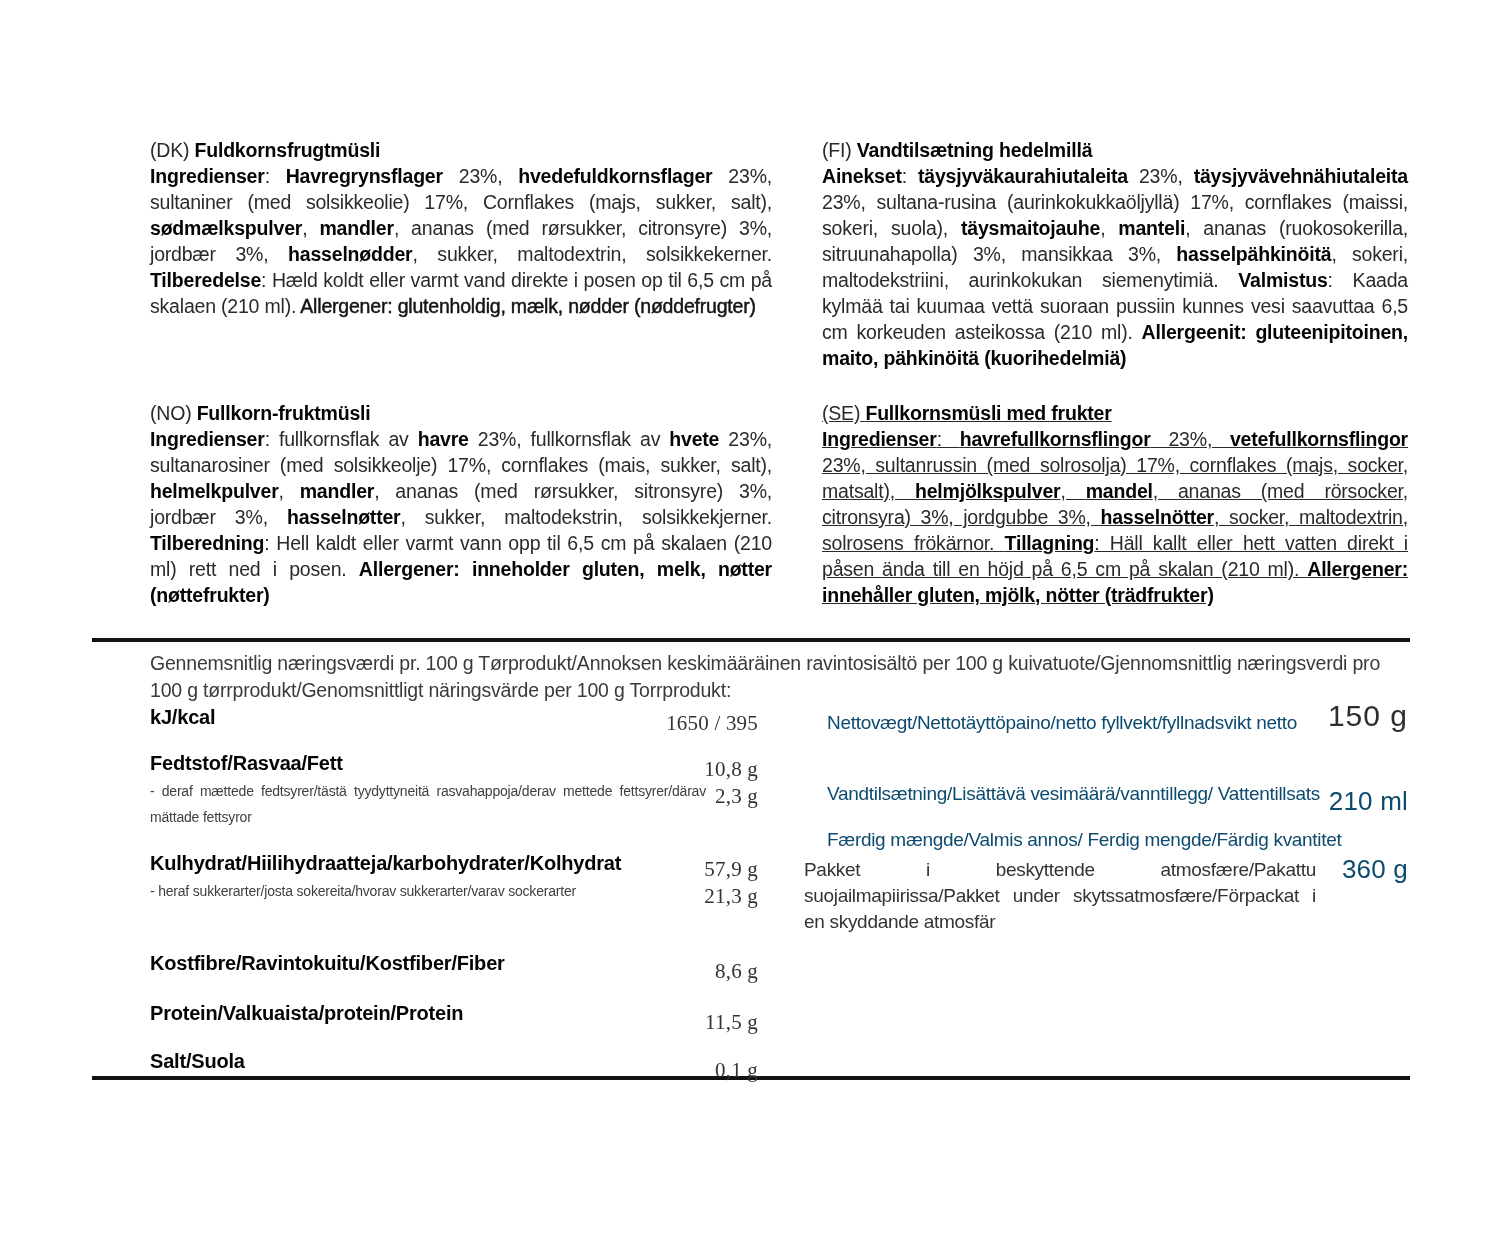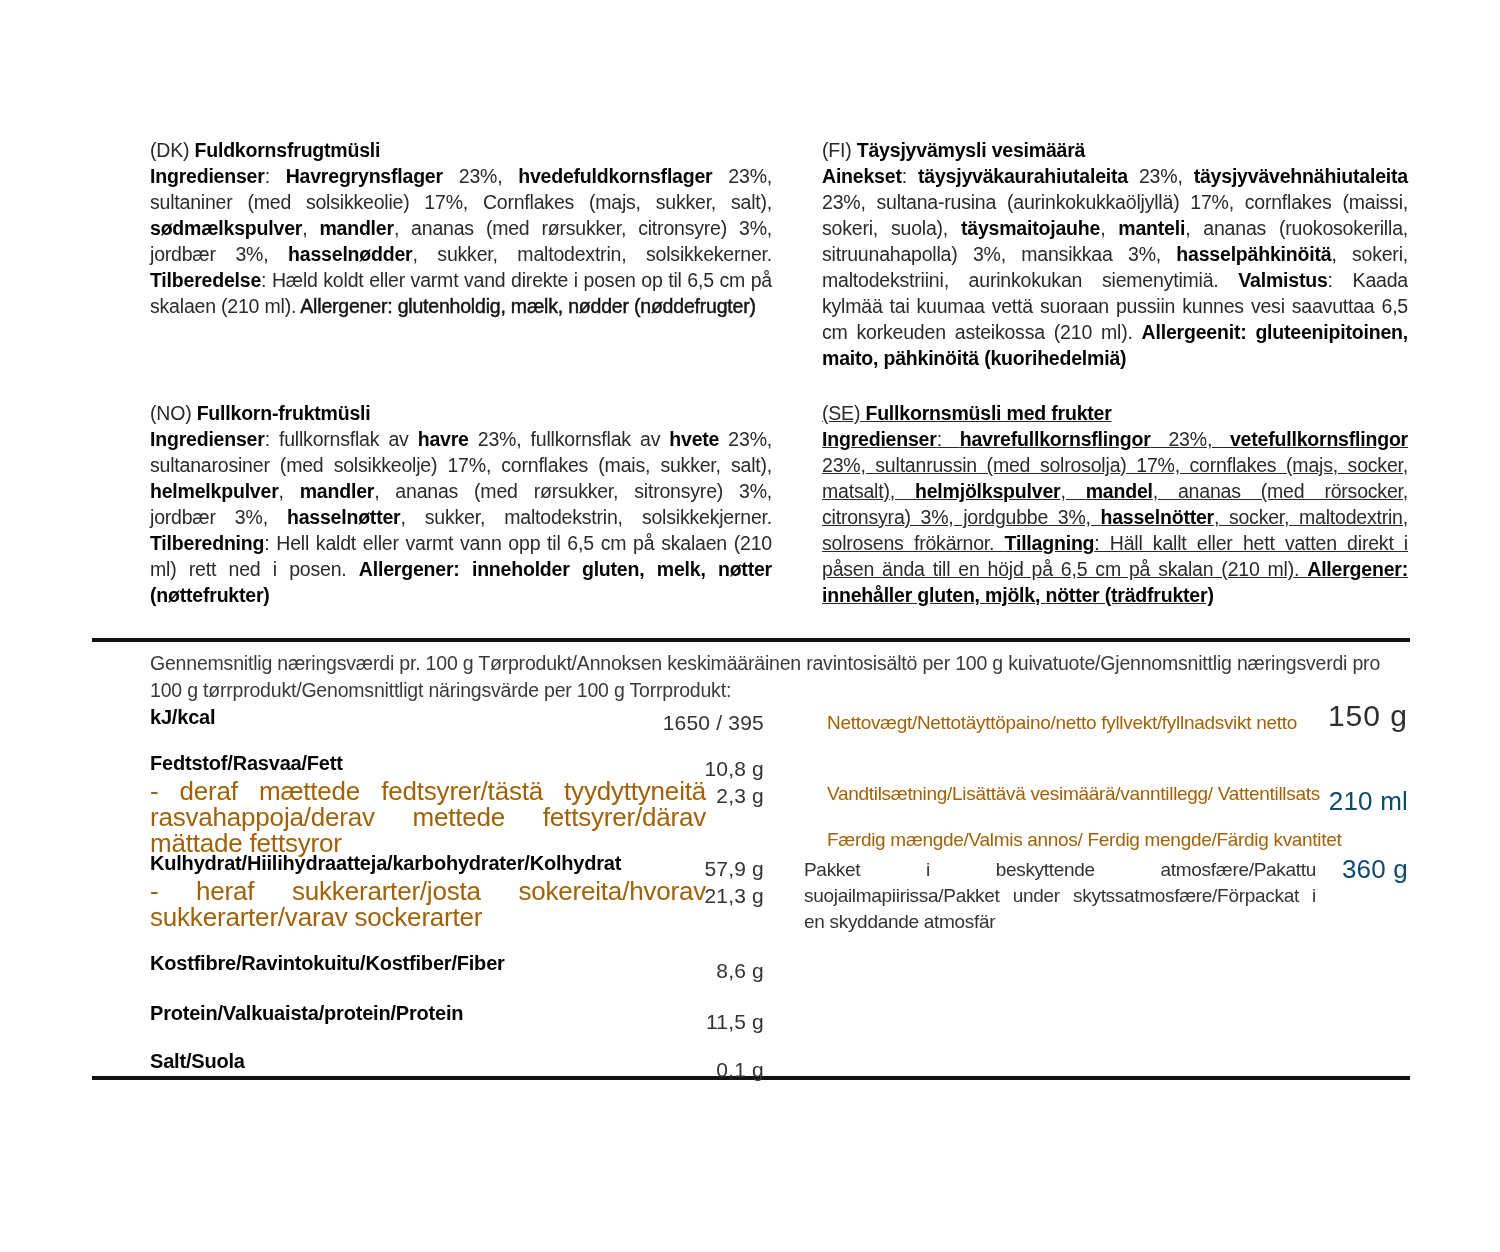--- a/index.html
+++ b/index.html
@@ -32,32 +32,33 @@
   .nut-header {
     position:absolute; left:150px; top:650px; width:1250px;
     font-size:19.5px; line-height:27px; letter-spacing:-0.2px; color:#3a3a3a;
   }
   .nlabel {
     position:absolute; left:150px;
     font-size:20px; font-weight:bold; color:#050505;
     letter-spacing:-0.2px; white-space:nowrap;
   }
   .nvalue {
-    position:absolute; left:152px; width:612px;
+    position:absolute; left:146px; width:612px;
     text-align:right; font-size:21px; color:#333; letter-spacing:0.2px;
     white-space:nowrap;
+    font-family:Liberation Serif, serif;
   }
   .nsub {
     position:absolute; left:150px; width:556px;
-    font-size:26px; line-height:26px; letter-spacing:-0.2px;
-    text-align:justify; color:#a16207;
+    font-size:14px; line-height:26px; letter-spacing:-0.2px;
+    text-align:justify; color:#404040;
   }
   .rlabel {
     position:absolute; left:827px;
-    font-size:19px; color:#a16207; letter-spacing:-0.3px; white-space:nowrap;
+    font-size:19px; color:#0c4a6e; letter-spacing:-0.3px; white-space:nowrap;
   }
   .rvalue {
     position:absolute; left:1200px; width:208px;
     text-align:right; font-size:26px; color:#0c4a6e; letter-spacing:0.2px;
     white-space:nowrap;
   }
   .rvalue.big { font-size:30px; color:#2e2e2e; letter-spacing:1px; }
   .rpara {
     position:absolute; left:804px; width:512px;
     font-size:19px; line-height:26px; letter-spacing:-0.3px;
@@ -68,21 +69,21 @@
 <body>
 
 <div class="sheet">
 
   <div class="para" style="left:150px; top:112px; width:622px;">
     <span class="sec-head"><span class="sec-code">(DK)</span> <span class="sec-title">Fuldkornsfrugtmüsli</span></span>
     <span><span class="w-b">Ingredienser</span><span class="w-r">: </span><span class="w-b">Havregrynsflager</span><span class="w-r"> 23%, </span><span class="w-b">hvedefuldkornsflager</span><span class="w-r"> 23%, sultaniner (med solsikkeolie) 17%, Cornflakes (majs, sukker, salt), </span><span class="w-b">sødmælkspulver</span><span class="w-r">, </span><span class="w-b">mandler</span><span class="w-r">, ananas (med rørsukker, citronsyre) 3%, jordbær 3%, </span><span class="w-b">hasselnødder</span><span class="w-r">, sukker, maltodextrin, solsikkekerner. </span><span class="w-b">Tilberedelse</span><span class="w-r">: Hæld koldt eller varmt vand direkte i posen op til 6,5 cm på skalaen (210 ml). </span><span class="w-m">Allergener: glutenholdig, mælk, nødder (nøddefrugter)</span></span>
   </div>
 
   <div class="para" style="left:822px; top:112px; width:586px;">
-    <span class="sec-head"><span class="sec-code">(FI)</span> <span class="sec-title">Täysjyvämysli vesimäärä</span></span>
+    <span class="sec-head"><span class="sec-code">(FI)</span> <span class="sec-title">Vandtilsætning hedelmillä</span></span>
     <span><span class="w-b">Ainekset</span><span class="w-r">: </span><span class="w-b">täysjyväkaurahiutaleita</span><span class="w-r"> 23%, </span><span class="w-b">täysjyvävehnähiutaleita</span><span class="w-r"> 23%, sultana-rusina (aurinkokukkaöljyllä) 17%, cornflakes (maissi, sokeri, suola), </span><span class="w-b">täysmaitojauhe</span><span class="w-r">, </span><span class="w-b">manteli</span><span class="w-r">, ananas (ruokosokerilla, sitruunahapolla) 3%, mansikkaa 3%, </span><span class="w-b">hasselpähkinöitä</span><span class="w-r">, sokeri, maltodekstriini, aurinkokukan siemenytimiä. </span><span class="w-b">Valmistus</span><span class="w-r">: Kaada kylmää tai kuumaa vettä suoraan pussiin kunnes vesi saavuttaa 6,5 cm korkeuden asteikossa (210 ml). </span><span class="w-b">Allergeenit: gluteenipitoinen, maito, pähkinöitä (kuorihedelmiä)</span></span>
   </div>
 
   <div class="para" style="left:150px; top:375px; width:622px;">
     <span class="sec-head"><span class="sec-code">(NO)</span> <span class="sec-title">Fullkorn-fruktmüsli</span></span>
     <span><span class="w-b">Ingredienser</span><span class="w-r">: fullkornsflak av </span><span class="w-b">havre</span><span class="w-r"> 23%, fullkornsflak av </span><span class="w-b">hvete</span><span class="w-r"> 23%, sultanarosiner (med solsikkeolje) 17%, cornflakes (mais, sukker, salt), </span><span class="w-b">helmelkpulver</span><span class="w-r">, </span><span class="w-b">mandler</span><span class="w-r">, ananas (med rørsukker, sitronsyre) 3%, jordbær 3%, </span><span class="w-b">hasselnøtter</span><span class="w-r">, sukker, maltodekstrin, solsikkekjerner. </span><span class="w-b">Tilberedning</span><span class="w-r">: Hell kaldt eller varmt vann opp til 6,5 cm på skalaen (210 ml) rett ned i posen. </span><span class="w-b">Allergener: inneholder gluten, melk, nøtter (nøttefrukter)</span></span>
   </div>
 
   <div class="para" style="left:822px; top:375px; width:586px;text-decoration:underline;">
     <span class="sec-head"><span class="sec-code">(SE)</span> <span class="sec-title">Fullkornsmüsli med frukter</span></span>

